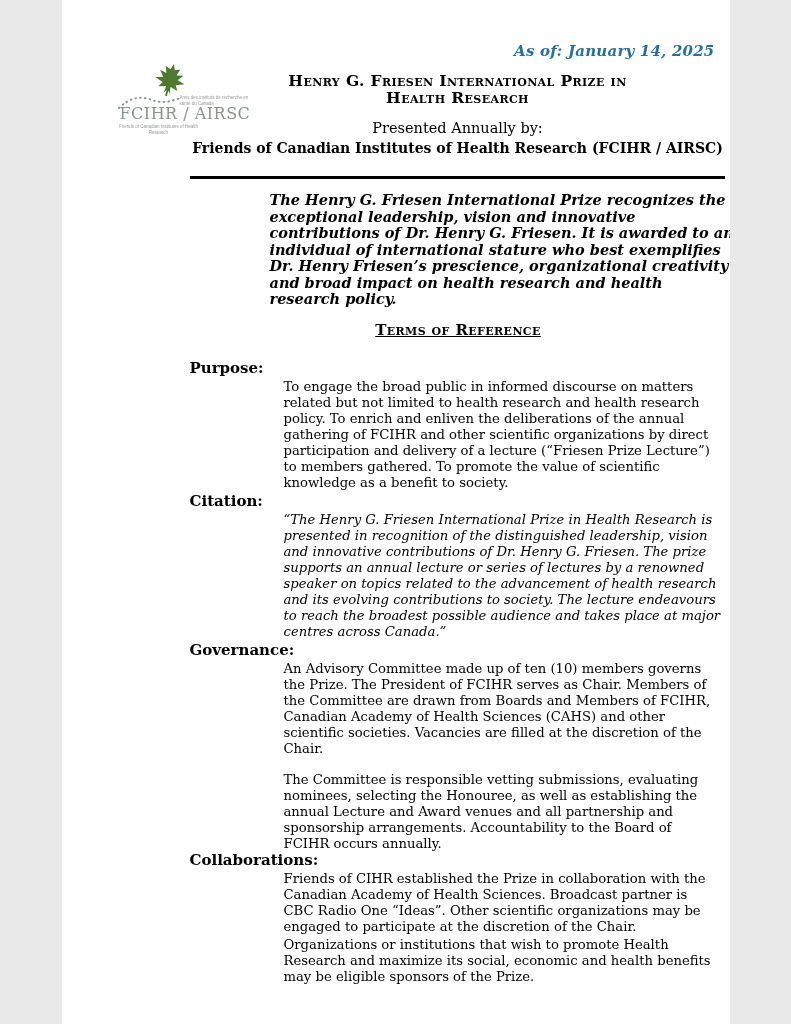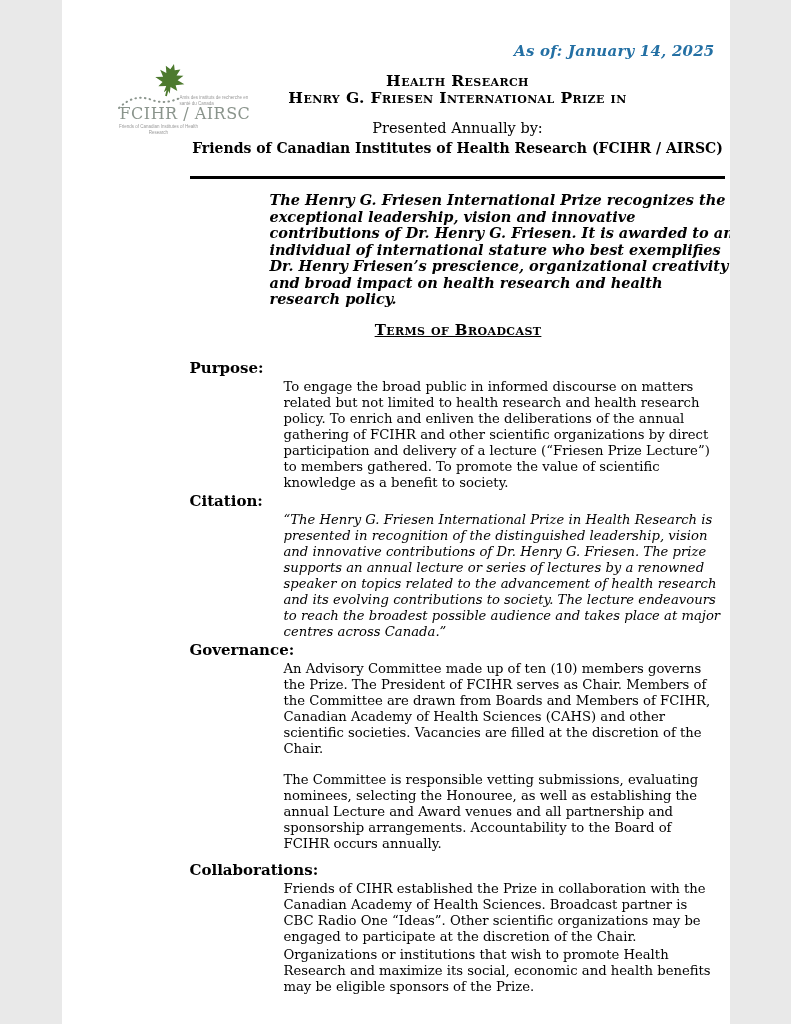--- a/index.html
+++ b/index.html
@@ -147,21 +147,21 @@
   }
   .body-par {
     margin: 2px 0 0 94px;
     width: 438px;
     font-size: 13.2px;
     line-height: 16px;
   }
   .italic { font-style: italic; }
   .mt-sec  { margin-top: 2px; }
   .mt-par  { margin-top: 15px; }
-  .mt-collab { margin-top: 10px; }
+  .mt-collab { }
   .mt-spons  { margin-top: 18px; }
 </style>
 </head>
 <body>
 
 <div class="page">
 
   <div class="as-of">As of: January 14, 2025</div>
 
   <div class="logo">
@@ -175,33 +175,33 @@
       <svg width="70" height="22" viewBox="0 0 70 22">
         <path d="M3 18 Q18 3 36 10 Q50 15 66 7" fill="none" stroke="#8a948c" stroke-width="2" stroke-dasharray="0.6 4.2" stroke-linecap="round"></path>
       </svg>
     </span>
     <span class="fr-name">Amis des instituts de recherche en santé du Canada</span>
     <span class="acronym">FCIHR / AIRSC</span>
     <span class="en-name">Friends of Canadian Institutes of Health Research</span>
   </div>
 
   <div class="title-block">
+    <div class="doc-title">Henry G. Friesen International Prize in</div>
     <div class="doc-title">Health Research</div>
-    <div class="doc-title">Henry G. Friesen International Prize in</div>
     <div class="presented-by">Presented Annually by:</div>
     <div class="presenter">Friends of Canadian Institutes of Health Research (FCIHR / AIRSC)</div>
   </div>
 
   <div class="rule"></div>
 
   <div class="main">
 
     <div class="preamble-body">The Henry G. Friesen International Prize recognizes the exceptional leadership, vision and innovative contributions of Dr. Henry G. Friesen. It is awarded to an individual of international stature who best exemplifies Dr. Henry Friesen’s prescience, organizational creativity and broad impact on health research and health research policy.</div>
 
-    <div class="terms-heading">Terms of Broadcast</div>
+    <div class="terms-heading">Terms of Reference</div>
 
     <div class="sec-label" style="margin-top:21px">Purpose:</div>
     <div class="body-par">To engage the broad public in informed discourse on matters related but not limited to health research and health research policy. To enrich and enliven the deliberations of the annual gathering of FCIHR and other scientific organizations by direct participation and delivery of a lecture (“Friesen Prize Lecture”) to members gathered. To promote the value of scientific knowledge as a benefit to society.</div>
 
     <div class="sec-label mt-sec">Citation:</div>
     <div class="body-par italic">“The Henry G. Friesen International Prize in Health Research is presented in recognition of the distinguished leadership, vision and innovative contributions of Dr. Henry G. Friesen.  The prize supports an annual lecture or series of lectures by a renowned speaker on topics related to the advancement of health research and its evolving contributions to society.  The lecture endeavours to reach the broadest possible audience and takes place at major centres across Canada.”</div>
 
     <div class="sec-label mt-sec">Governance:</div>
     <div class="body-par">An Advisory Committee made up of ten (10) members governs the Prize. The President of FCIHR serves as Chair.  Members of the Committee are drawn from Boards and Members of FCIHR, Canadian Academy of Health Sciences (CAHS) and other scientific societies.  Vacancies are filled at the discretion of the Chair.</div>
     <div class="body-par mt-par">The Committee is responsible vetting submissions, evaluating nominees, selecting the Honouree, as well as establishing the annual Lecture and Award venues and all partnership and sponsorship arrangements. Accountability to the Board of FCIHR occurs annually.</div>

